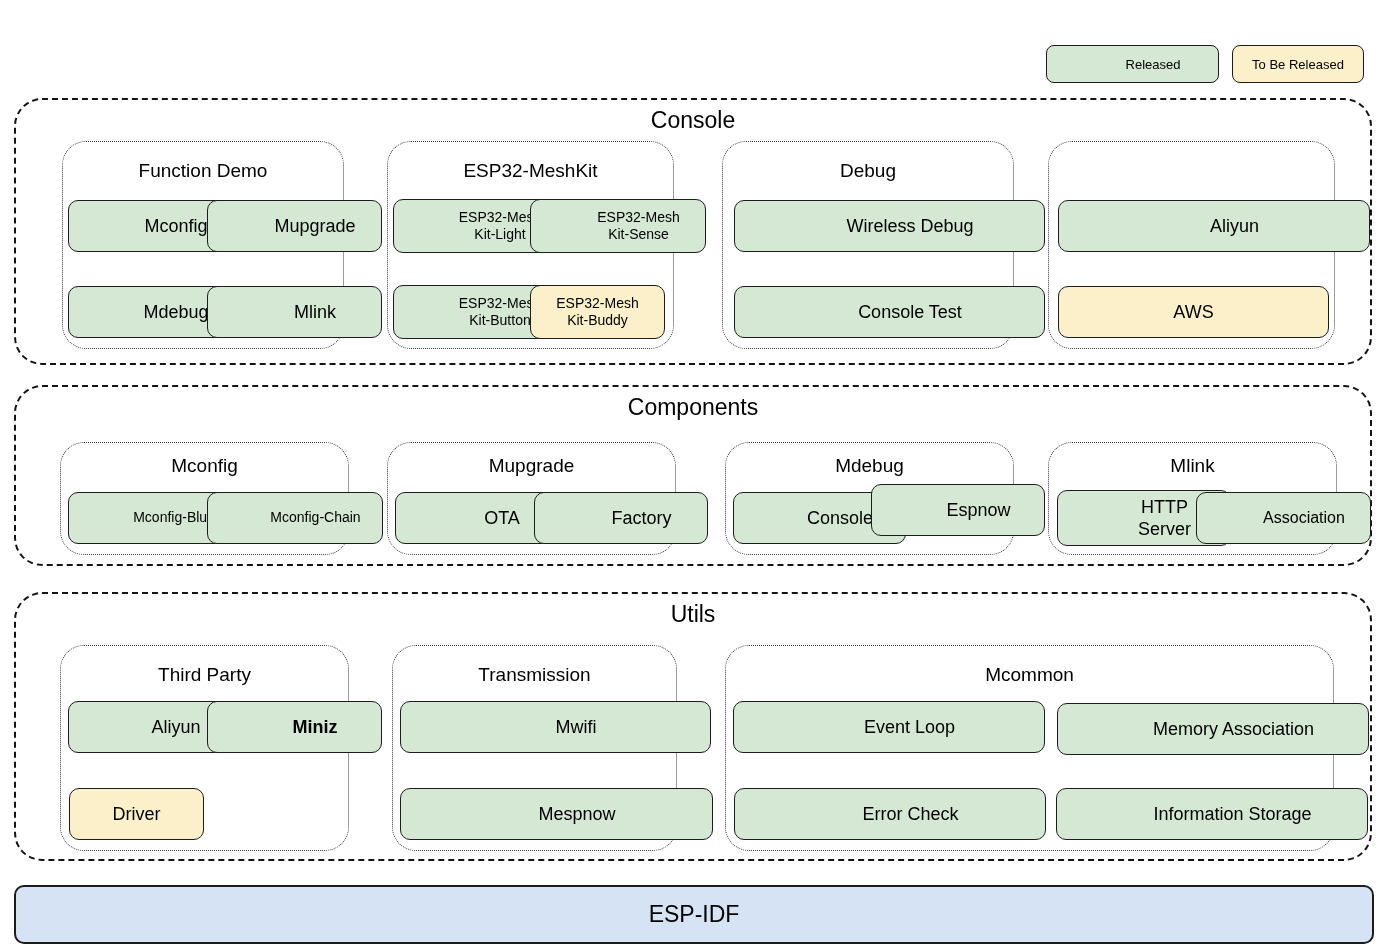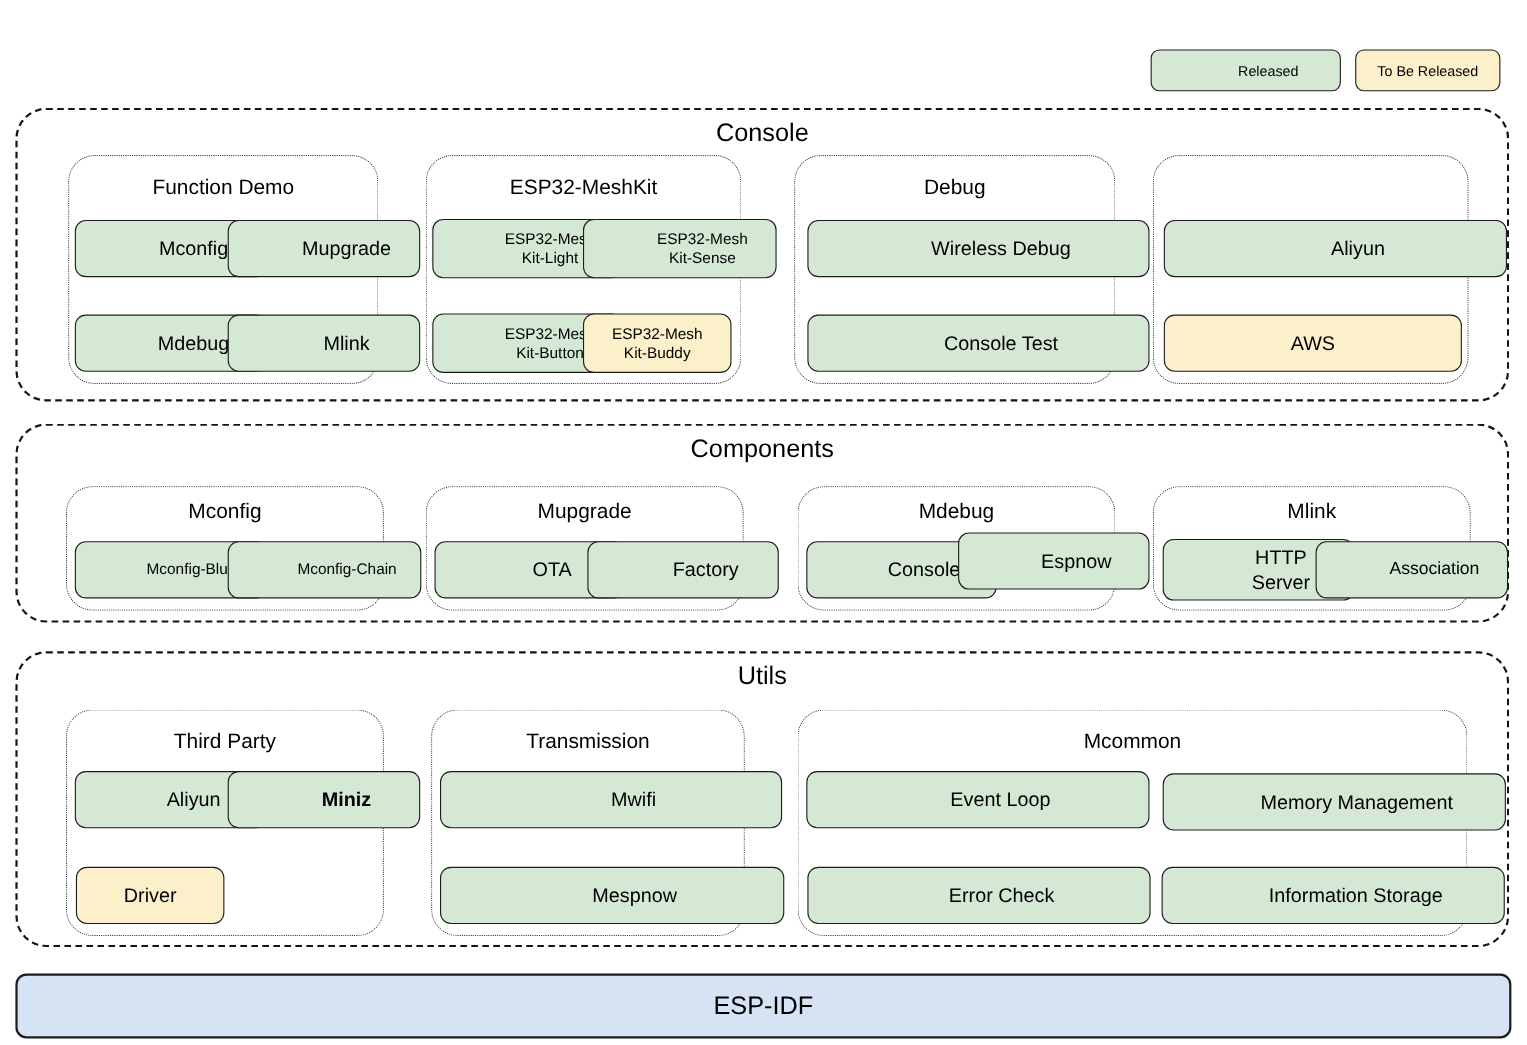--- a/index.html
+++ b/index.html
@@ -175,21 +175,21 @@
         <span>Mespnow</span>
       </div>
     </div>
 
     <div class="grp" style="left:709px;top:51px;width:607px;height:204px;">
       <div class="grp-title">Mcommon</div>
       <div class="node st-released" style="left:7px;top:55px;width:269px;height:50px;">
         <span>Event Loop</span>
       </div>
       <div class="node st-released" style="left:331px;top:57px;width:269px;height:50px;">
-        <span>Memory Management</span>
+        <span>Memory Association</span>
       </div>
       <div class="node st-released" style="left:8px;top:142px;width:269px;height:50px;">
         <span>Error Check</span>
       </div>
       <div class="node st-released" style="left:330px;top:142px;width:269px;height:50px;">
         <span>Information Storage</span>
       </div>
     </div>
   </section>
 

